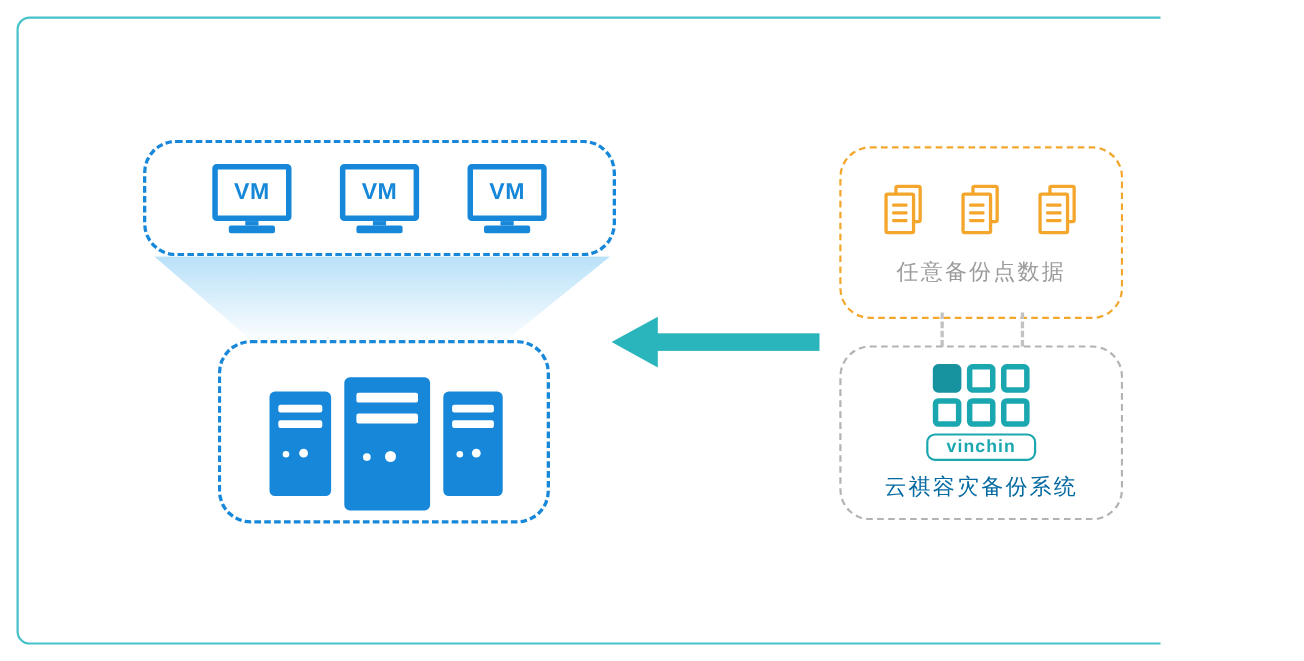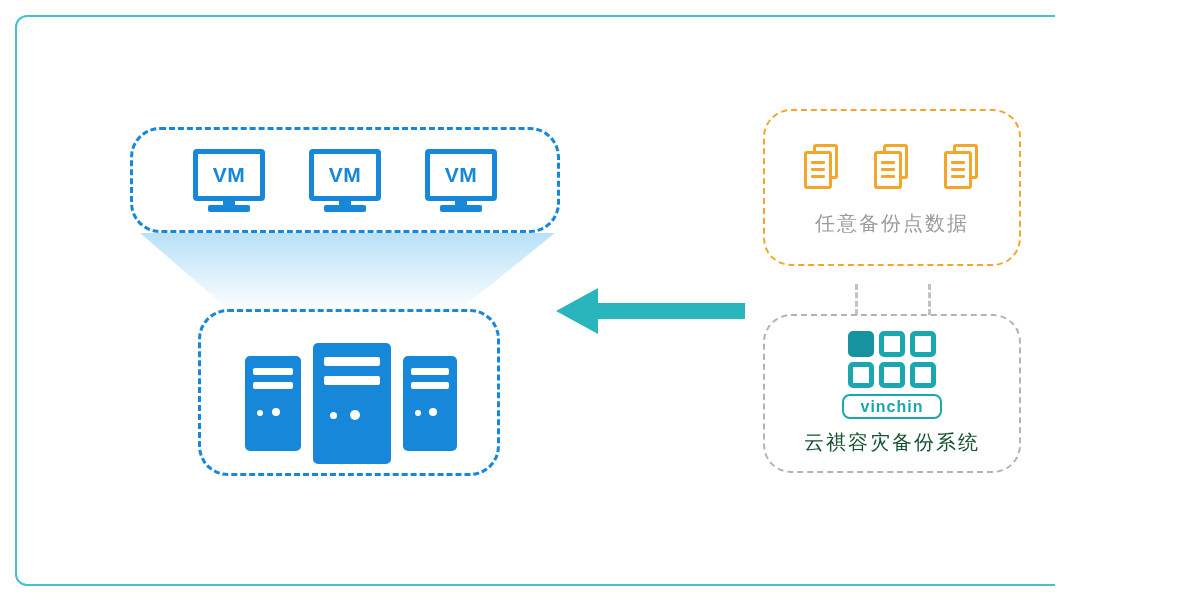--- a/index.html
+++ b/index.html
@@ -48,21 +48,21 @@
 
   
   .arrow-label{position:absolute;left:550px;top:258px;width:200px;text-align:center;
     color:#2ab5bd;font-weight:bold;font-size:23px;letter-spacing:3px;}
   .arrow-shaft{position:absolute;left:597px;top:303px;width:148px;height:16px;background:#2ab5bd;}
   .arrow-head{position:absolute;left:556px;top:288px;width:0;height:0;
     border-top:23px solid transparent;border-bottom:23px solid transparent;
     border-right:42px solid #2ab5bd;}
 
   
-  .backup-box{position:absolute;left:763px;top:109px;width:258px;height:157px;
+  .backup-box{position:absolute;left:763px;top:133px;width:258px;height:157px;
     border:2px dashed #f3a62b;border-radius:28px;box-sizing:border-box;
     display:flex;flex-direction:column;align-items:center;justify-content:center;gap:20px;
     padding-top:6px;}
   .docs-row{display:flex;gap:34px;}
   .doc-icon{position:relative;width:36px;height:46px;}
   .doc-back{position:absolute;left:9px;top:0;width:25px;height:35px;
     border:3px solid #f3a62b;border-radius:3px;background:#fff;box-sizing:border-box;}
   .doc-front{position:absolute;left:0;top:7px;width:28px;height:38px;
     border:3px solid #f3a62b;border-radius:3px;background:#fff;box-sizing:border-box;}
   .doc-line{position:absolute;left:4px;right:4px;height:3px;background:#f3a62b;border-radius:1px;}
@@ -81,21 +81,21 @@
     border:2px dashed #b3b3b3;border-radius:28px;box-sizing:border-box;
     display:flex;flex-direction:column;align-items:center;padding-top:15px;}
   .logo-grid{display:grid;grid-template-columns:repeat(3,26px);grid-template-rows:repeat(2,26px);
     gap:5px;}
   .logo-cell{width:26px;height:26px;border:5px solid #1ba7b0;border-radius:5px;
     background:#fff;box-sizing:border-box;}
   .logo-cell.solid{background:#16939f;border-color:#16939f;}
   .logo-wordmark{margin-top:6px;border:2px solid #1ba7b0;border-radius:8px;
     padding:0 16px;color:#1ba7b0;font-weight:bold;font-size:16px;letter-spacing:1px;
     line-height:21px;}
-  .system-label{margin-top:10px;color:#14532d;font-size:20px;letter-spacing:2px;text-align:right;}
+  .system-label{margin-top:10px;color:#0369a1;font-size:20px;letter-spacing:2px;text-align:right;}
 </style>
 </head>
 <body>
 
 <div class="canvas">
 
   <div class="outer-frame"></div>
 
   <div class="vm-box">
     <div class="vm-monitor">

